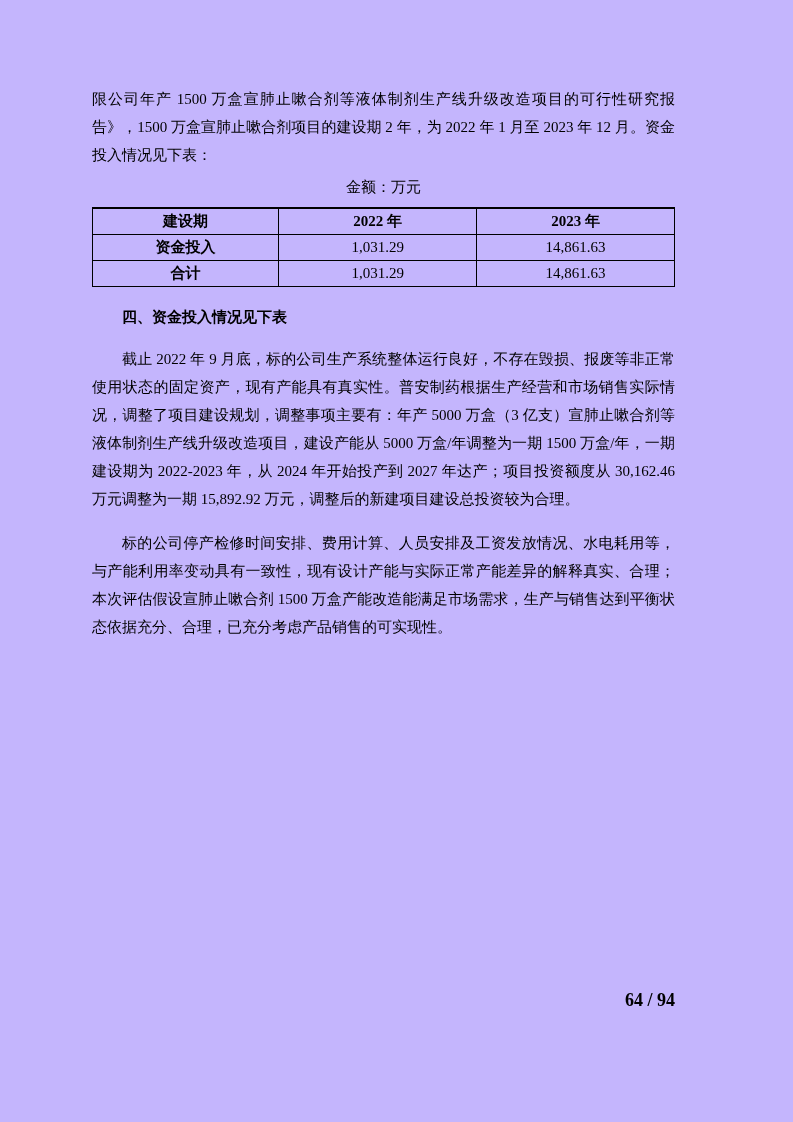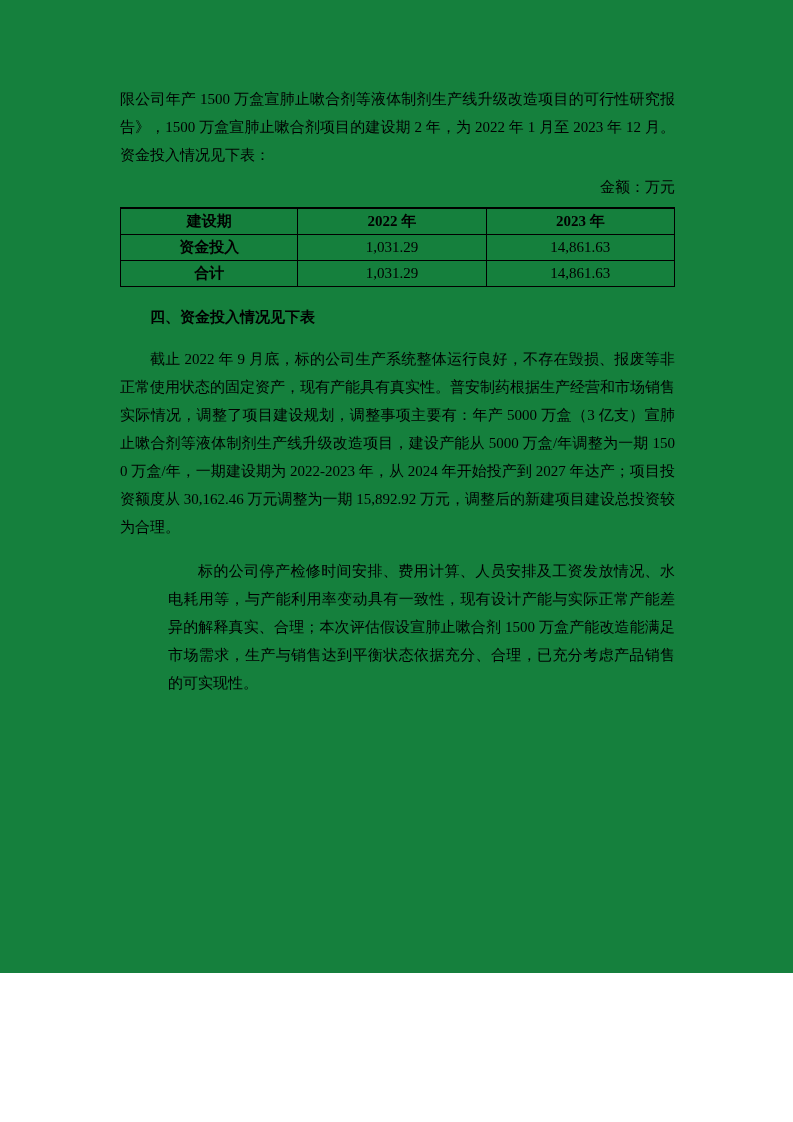--- a/index.html
+++ b/index.html
@@ -3,47 +3,46 @@
 <meta charset="utf-8">
 <style>
   html, body {
     margin: 0;
     padding: 0;
     background: #ffffff;
   }
   .page {
     position: relative;
     width: 793px;
-    height: 973px;
-    background: #15803d;
+    height: 1122px;
+    background: #c4b5fd;
     box-sizing: border-box;
-    padding: 85px 118px 0 120px;
+    padding: 85px 118px 0 92px;
     font-family: "Liberation Serif", "DejaVu Serif", serif;
     color: #000000;
     overflow: hidden;
   }
   .para {
     font-size: 15px;
     line-height: 28px;
     text-align: justify;
     text-indent: 2em;
     margin: 0 0 0 0;
     word-break: break-all;
   }
   .para.continuation {
     text-indent: 0;
   }
   .para.spaced {
     margin-top: 16px;
-    margin-left: 48px;
   }
   .unit-label {
     font-size: 15px;
     line-height: 28px;
-    text-align: right;
+    text-align: center;
     margin: 4px 0 0 0;
   }
   table.data-table {
     width: 100%;
     border-collapse: collapse;
     margin-top: 6px;
     table-layout: fixed;
   }
   table.data-table th,
   table.data-table td {

